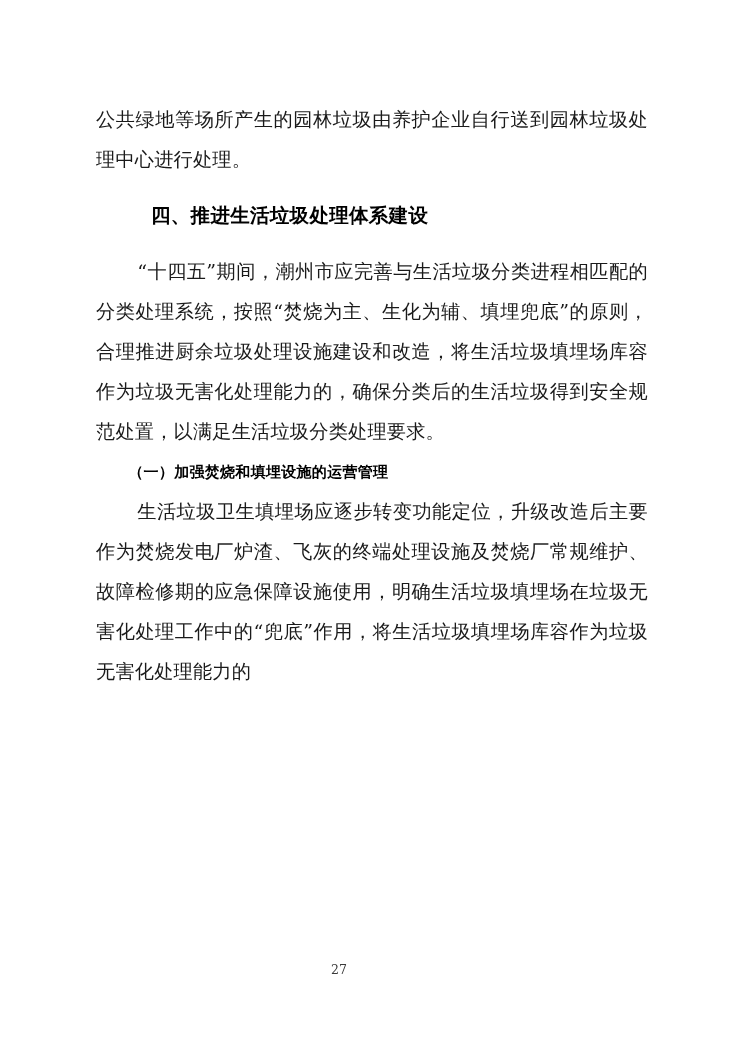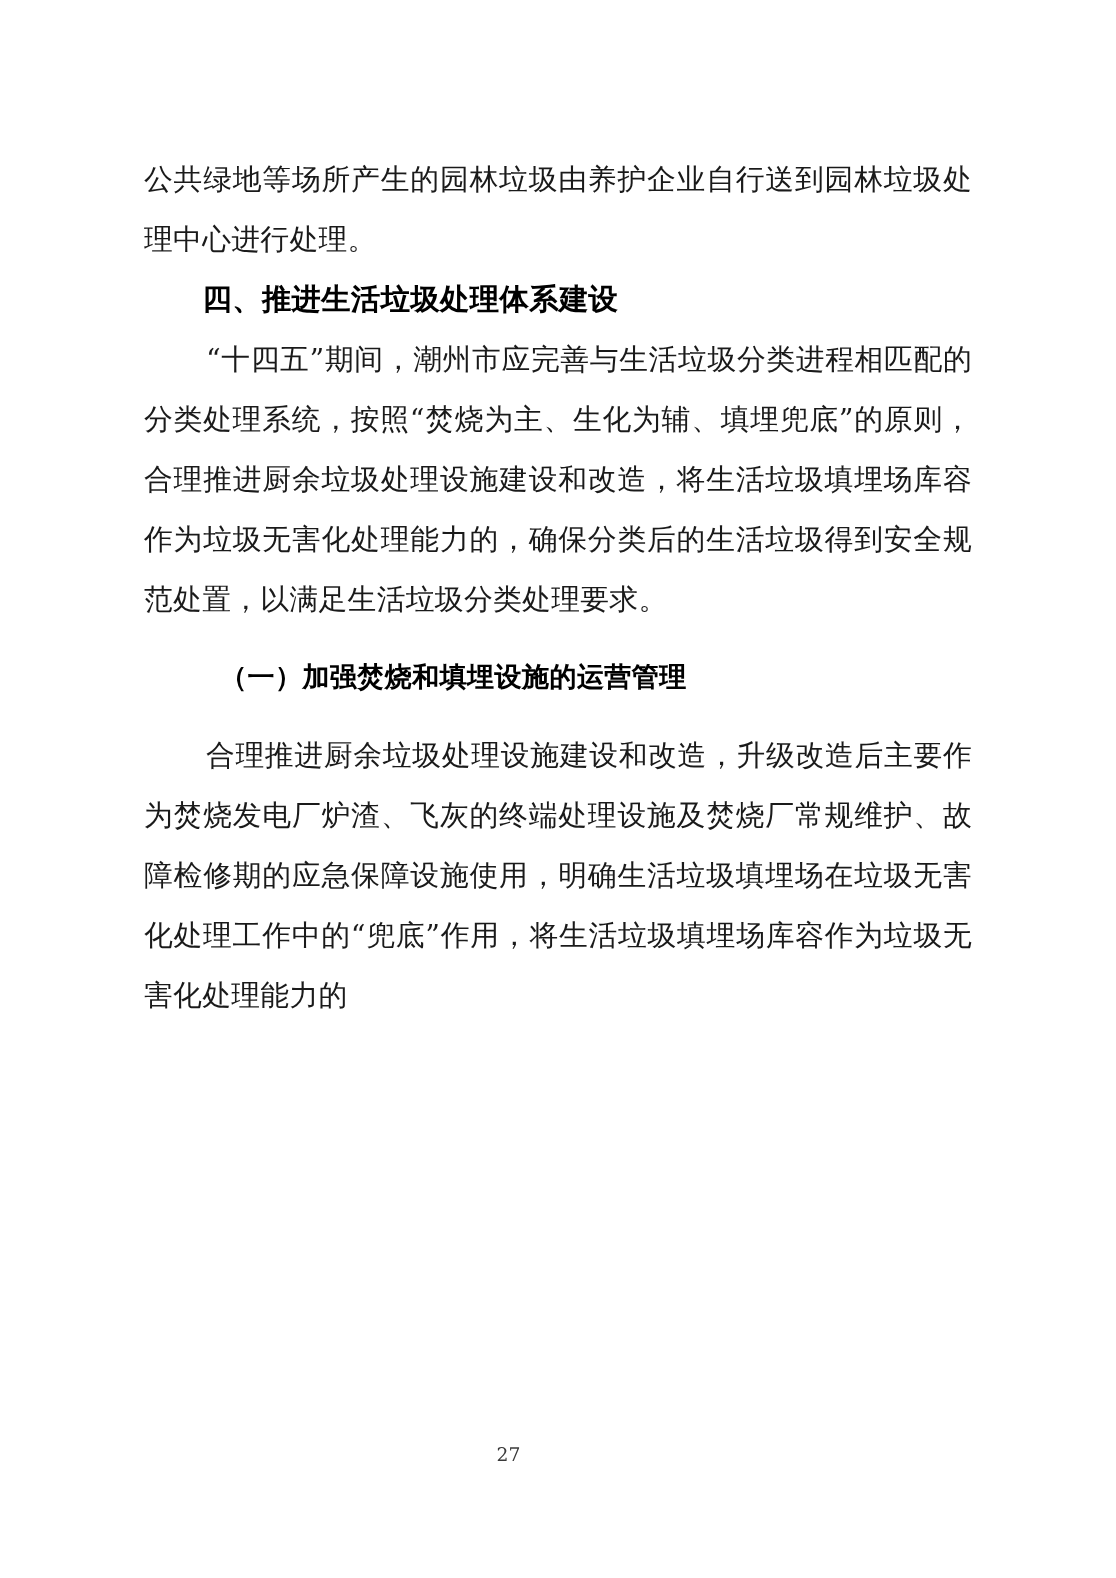--- a/index.html
+++ b/index.html
@@ -40,32 +40,32 @@
   .para.indent {
     text-indent: 2.15em;
   }
   
   .h-section {
     font-family: "DejaVu Sans", "Liberation Sans", sans-serif;
     font-size: 19.5px;
     font-weight: bold;
     line-height: 40px;
     color: #000000;
-    margin: 0;
+    margin: 16px;
     text-indent: 2em;
     letter-spacing: 0.3px;
   }
   
   .h-subsection {
     font-family: "DejaVu Serif", "Liberation Serif", serif;
-    font-size: 18px;
+    font-size: 15px;
     font-weight: bold;
     line-height: 40px;
     color: #000000;
-    margin: 12px;
+    margin: 0;
     text-indent: 2.15em;
     letter-spacing: 0.3px;
   }
   
   .page-number {
     position: absolute;
     left: 0;
     right: 0;
     top: 962px;
     text-align: center;
@@ -83,19 +83,19 @@
 
     <p class="para">公共绿地等场所产生的园林垃圾由养护企业自行送到园林垃圾处理中心进行处理。</p>
 
     <h2 class="h-section">四、推进生活垃圾处理体系建设</h2>
 
     <p class="para indent">“十四五”期间，潮州市应完善与生活垃圾分类进程相匹配的分类处理系统，按照“焚烧为主、生化为辅、填埋兜底”的原则，合理推进厨余垃圾处理设施建设和改造，将生活垃圾填埋场库容作为垃圾无害化处理能力的，确保分类后的生活垃圾得到安全规范处置，以满足生活垃圾分类处理要求。</p>
 
     <h3 class="h-subsection">（一）加强焚烧和填埋设施的运营管理</h3>
 
 
-    <p class="para indent">合理推进厨余垃圾处理设施建设和改造，升级改造后主要作为焚烧发电厂炉渣、飞灰的终端处理设施及焚烧厂常规维护、故障检修期的应急保障设施使用，明确生活垃圾填埋场在垃圾无害化处理工作中的“兜底”作用，将生活垃圾填埋场库容作为垃圾无害化处理能力的</p>
+    <p class="para indent">生活垃圾卫生填埋场应逐步转变功能定位，升级改造后主要作为焚烧发电厂炉渣、飞灰的终端处理设施及焚烧厂常规维护、故障检修期的应急保障设施使用，明确生活垃圾填埋场在垃圾无害化处理工作中的“兜底”作用，将生活垃圾填埋场库容作为垃圾无害化处理能力的</p>
 
   </div>
 
   <div class="page-number">27</div>
 
 </div>
 
 </body></html>

